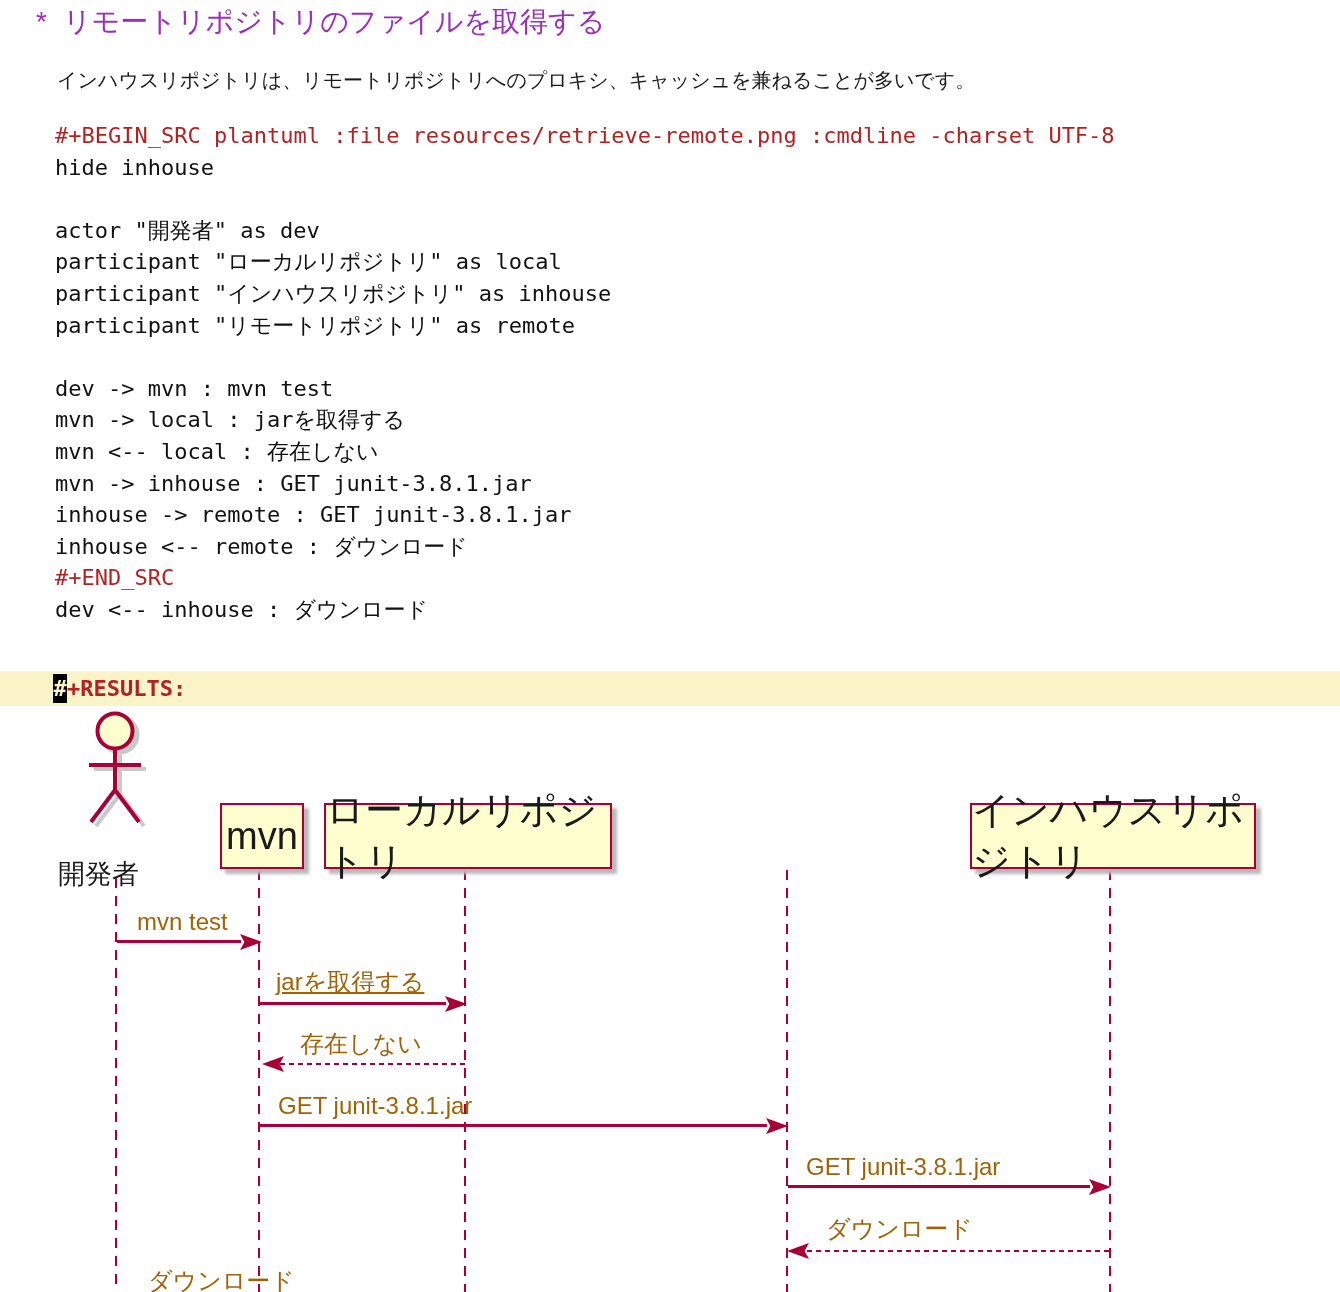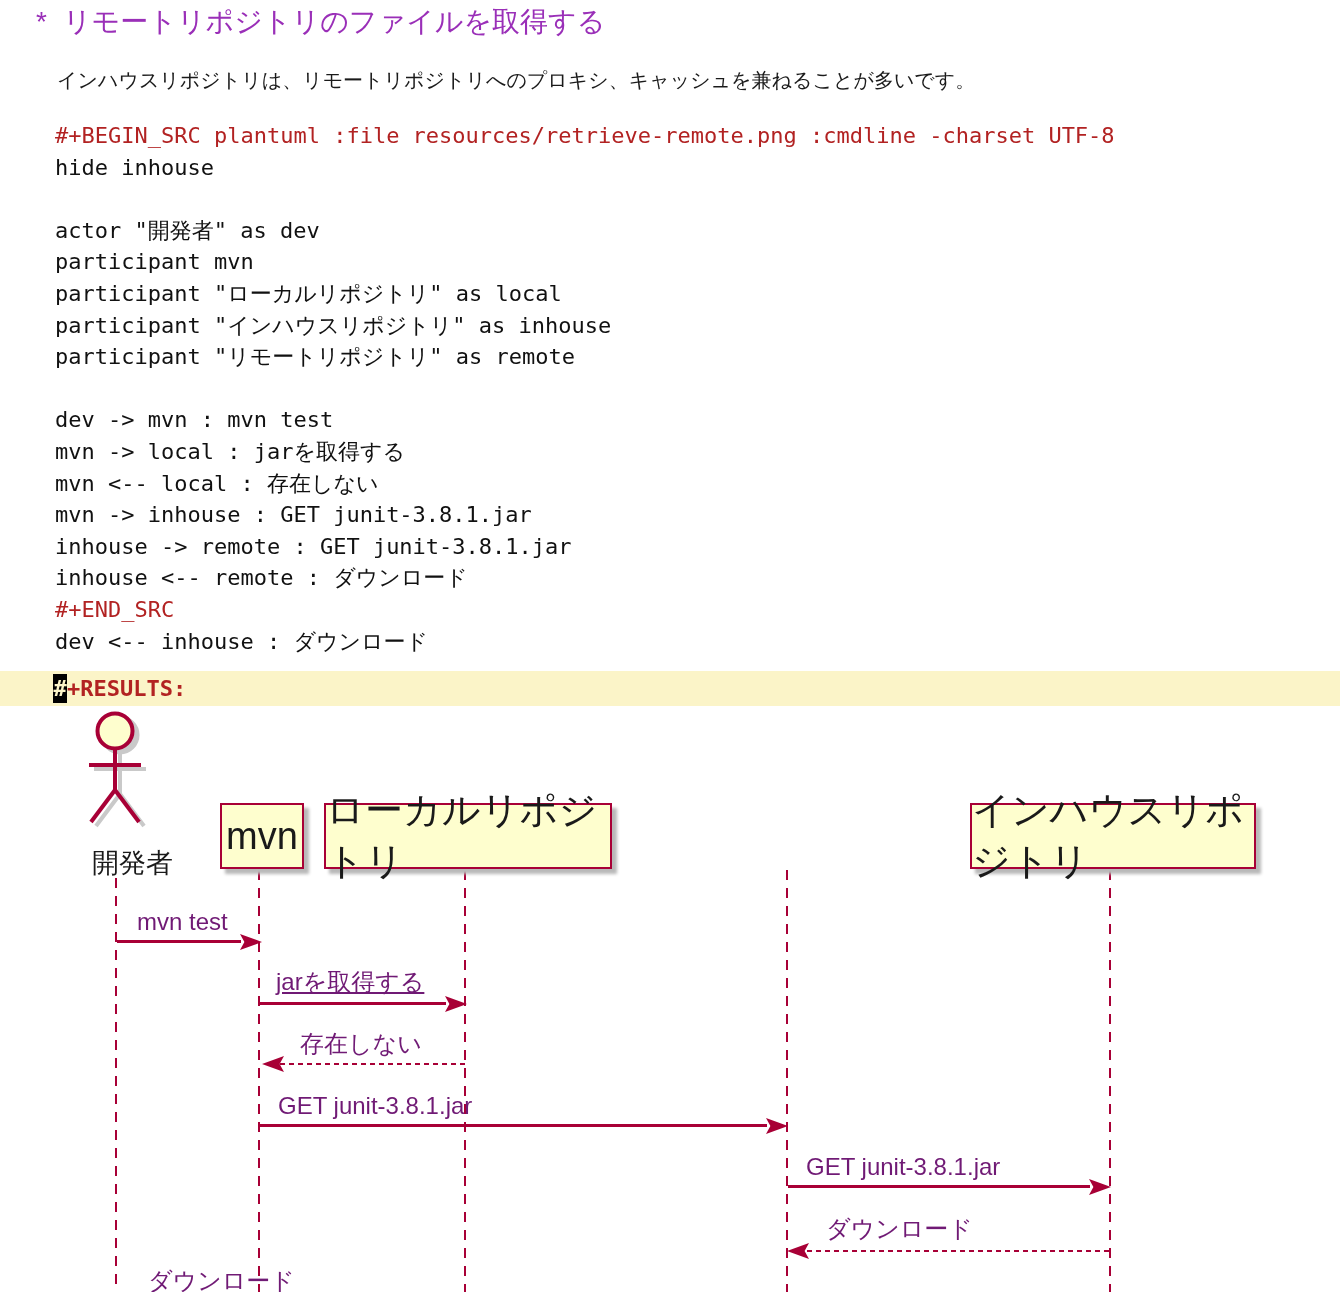--- a/index.html
+++ b/index.html
@@ -34,50 +34,49 @@
   .diagram{position:absolute;left:0;top:706px;width:1340px;height:586px;overflow:hidden;}
   .lifeline{
     position:absolute;width:2px;
     background:repeating-linear-gradient(to bottom,#A80036 0 10px,transparent 10px 18px);
   }
   .pbox{
     position:absolute;height:62px;background:#FEFECE;border:2px solid #A80036;
     box-shadow:5px 5px 3px #b9b9b9;display:flex;align-items:center;justify-content:center;
     font-size:38px;color:#1a1a1a;
   }
-  .msg-label{position:absolute;height:34px;line-height:34px;font-size:24px;color:#701a75;white-space:nowrap;}
+  .msg-label{position:absolute;height:34px;line-height:34px;font-size:24px;color:#a16207;white-space:nowrap;}
   .arrow-solid{position:absolute;height:3px;background:#A80036;}
   .arrow-dashed{
     position:absolute;height:2px;
     background:repeating-linear-gradient(to right,#A80036 0 5px,transparent 5px 9px);
   }
   .head{position:absolute;width:22px;height:16px;background:#A80036;}
   .head-r{clip-path:polygon(0 0,100% 50%,0 100%,20% 50%);}
   .head-l{clip-path:polygon(100% 0,0 50%,100% 100%,80% 50%);}
-  .actor-label{position:absolute;left:58px;top:139px;width:115px;text-align:right;
+  .actor-label{position:absolute;left:58px;top:150px;width:115px;text-align:left;
     font-size:27px;color:#1a1a1a;}
 </style>
 </head>
 <body>
 
 <div id="page">
 
   <div class="heading">
     <span>*</span>
     <span>リモートリポジトリのファイルを取得する</span>
   </div>
 
   <div class="para">インハウスリポジトリは、リモートリポジトリへのプロキシ、キャッシュを兼ねることが多いです。</div>
 
   <div class="code">
     <div class="line kw">#+BEGIN_SRC plantuml :file resources/retrieve-remote.png :cmdline -charset UTF-8</div>
     <div class="line">hide inhouse</div>
     <div class="line"></div>
     <div class="line">actor "開発者" as dev</div>
-    <div class="line">participant mvn</div>
     <div class="line">participant "ローカルリポジトリ" as local</div>
     <div class="line">participant "インハウスリポジトリ" as inhouse</div>
     <div class="line">participant "リモートリポジトリ" as remote</div>
     <div class="line"></div>
     <div class="line">dev -&gt; mvn : mvn test</div>
     <div class="line">mvn -&gt; local : jarを取得する</div>
     <div class="line">mvn &lt;-- local : 存在しない</div>
     <div class="line">mvn -&gt; inhouse : GET junit-3.8.1.jar</div>
     <div class="line">inhouse -&gt; remote : GET junit-3.8.1.jar</div>
     <div class="line">inhouse &lt;-- remote : ダウンロード</div>

